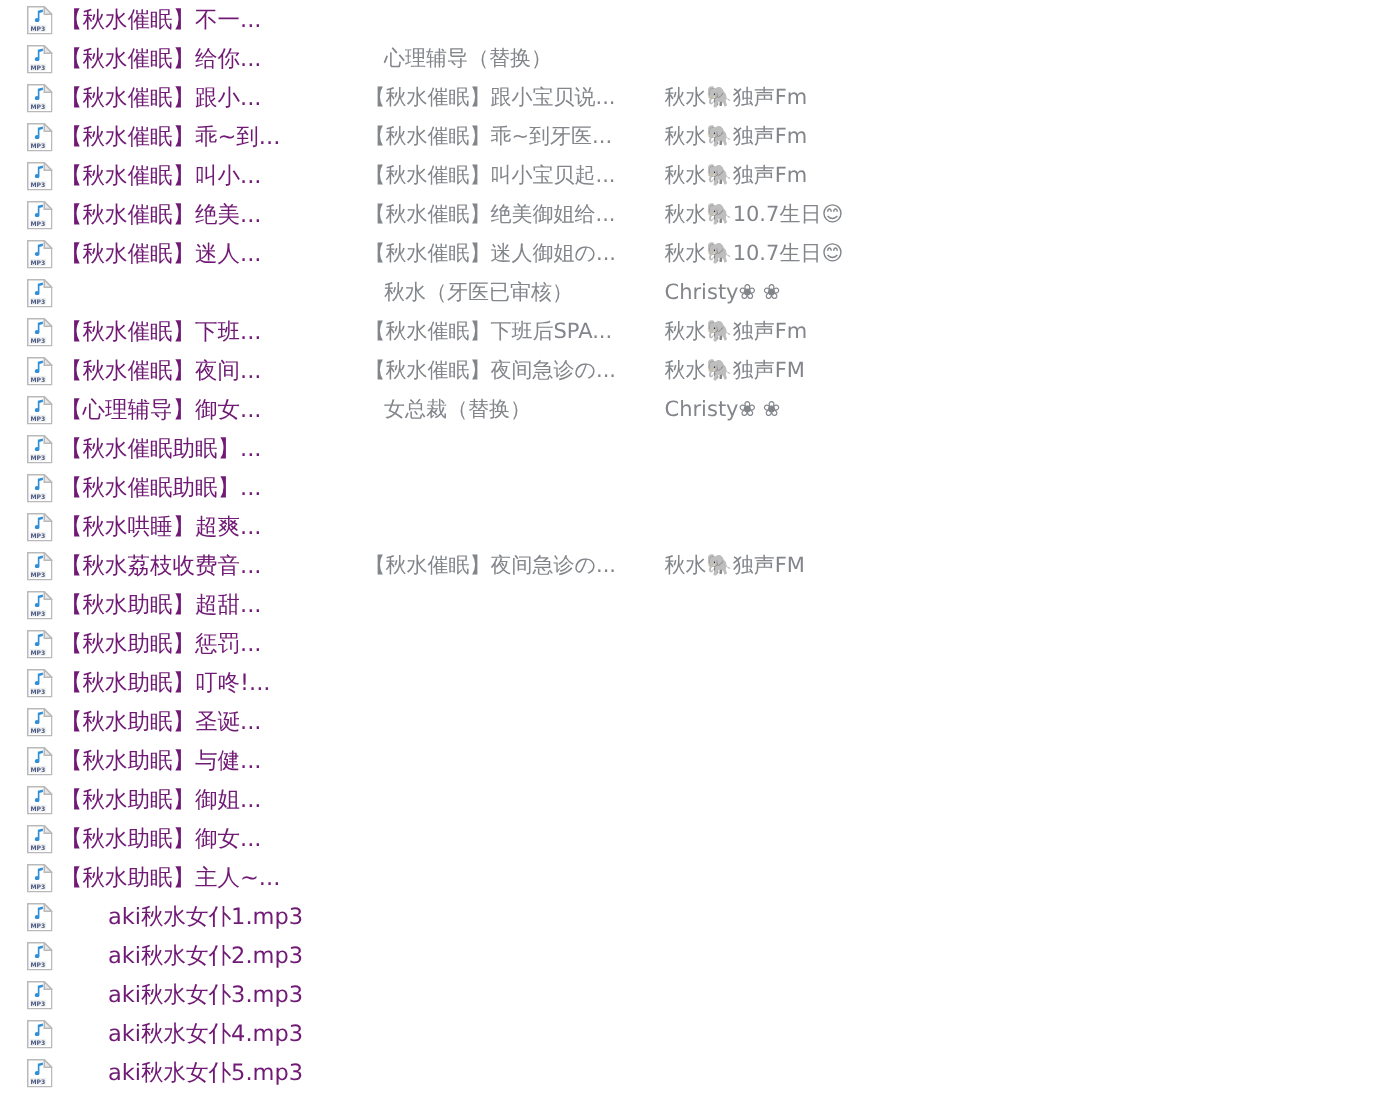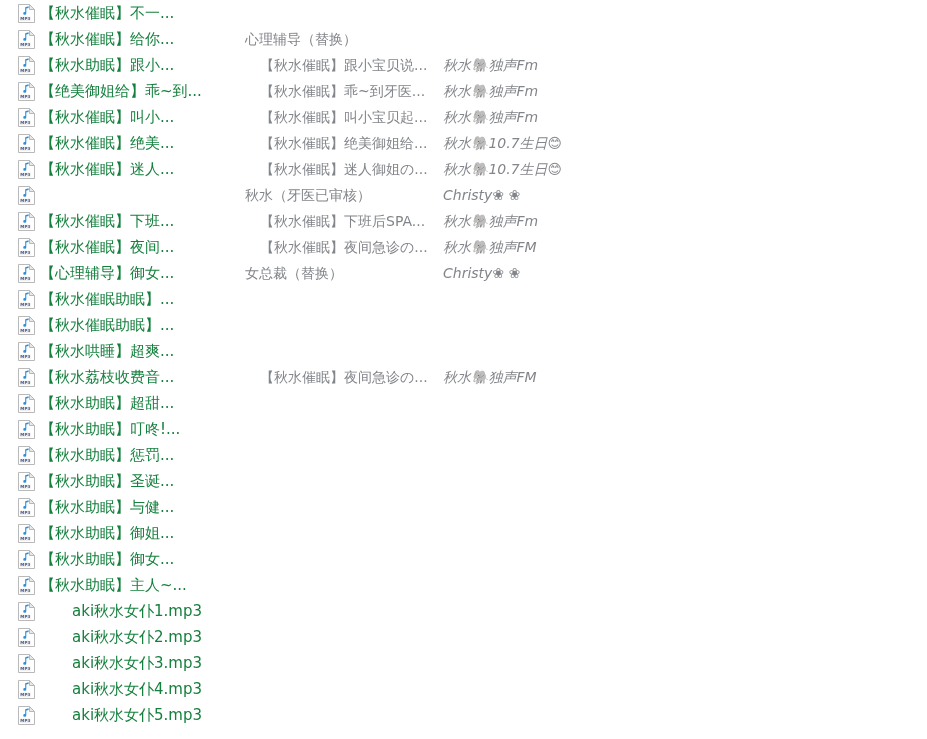--- a/index.html
+++ b/index.html
@@ -38,47 +38,46 @@
     height: 19px;
     display: block;
   }
 
   
   .col-name {
     position: absolute;
     left: 40px;
     top: 0;
     font-size: 15px;
-    color: #15803d;
+    color: #701a75;
     letter-spacing: 0px;
   }
   .col-name.ascii {
     left: 40px;
     font-size: 15px;
     margin-left: 32px;
   }
 
   .col-mid {
     position: absolute;
-    left: 245px;
+    left: 256px;
     top: 0;
     font-size: 14px;
     color: #82858a;
   }
   .col-mid.indent {
-    left: 260px;
+    left: 243px;
   }
 
   .col-right {
     position: absolute;
     left: 443px;
     top: 0;
     font-size: 14px;
     color: #82858a;
-    font-style: italic;
   }
 </style>
 </head>
 <body>
 
 <div id="file-list">
   <div class="file-row">
     <svg class="mp3-icon" viewBox="0 0 17 19" xmlns="http://www.w3.org/2000/svg">
       <path d="M0.5 0.5 H11.5 L16.5 5.5 V18.5 H0.5 Z" fill="#ffffff" stroke="#b9b9b9" stroke-width="1"></path>
       <path d="M11.5 0.5 L16.5 5.5 H11.5 Z" fill="#e8e8e8" stroke="#b9b9b9" stroke-width="1"></path>
@@ -108,35 +107,35 @@
 
   <div class="file-row">
     <svg class="mp3-icon" viewBox="0 0 17 19" xmlns="http://www.w3.org/2000/svg">
       <path d="M0.5 0.5 H11.5 L16.5 5.5 V18.5 H0.5 Z" fill="#ffffff" stroke="#b9b9b9" stroke-width="1"></path>
       <path d="M11.5 0.5 L16.5 5.5 H11.5 Z" fill="#e8e8e8" stroke="#b9b9b9" stroke-width="1"></path>
       <path d="M7.2 3.2 L10.6 2.3 L10.6 4.0 L8.3 4.6 L8.3 9.2
                A1.55 1.35 0 1 1 7.2 8.1 L7.2 3.2 Z" fill="#2f8fd8"></path>
       <rect x="1.8" y="12.6" width="11" height="4.6" fill="#f0f0f0"></rect>
       <text x="7.3" y="16.4" font-size="4.1" fill="#4b5c86" font-family="DejaVu Sans, sans-serif" text-anchor="middle" font-weight="bold">MP3</text>
     </svg>
-    <span class="col-name">【秋水助眠】跟小...</span>
+    <span class="col-name">【秋水催眠】跟小...</span>
     <span class="col-mid indent">【秋水催眠】跟小宝贝说...</span>
     <span class="col-right">秋水🐘独声Fm</span>
   </div>
 
   <div class="file-row">
     <svg class="mp3-icon" viewBox="0 0 17 19" xmlns="http://www.w3.org/2000/svg">
       <path d="M0.5 0.5 H11.5 L16.5 5.5 V18.5 H0.5 Z" fill="#ffffff" stroke="#b9b9b9" stroke-width="1"></path>
       <path d="M11.5 0.5 L16.5 5.5 H11.5 Z" fill="#e8e8e8" stroke="#b9b9b9" stroke-width="1"></path>
       <path d="M7.2 3.2 L10.6 2.3 L10.6 4.0 L8.3 4.6 L8.3 9.2
                A1.55 1.35 0 1 1 7.2 8.1 L7.2 3.2 Z" fill="#2f8fd8"></path>
       <rect x="1.8" y="12.6" width="11" height="4.6" fill="#f0f0f0"></rect>
       <text x="7.3" y="16.4" font-size="4.1" fill="#4b5c86" font-family="DejaVu Sans, sans-serif" text-anchor="middle" font-weight="bold">MP3</text>
     </svg>
-    <span class="col-name">【绝美御姐给】乖~到...</span>
+    <span class="col-name">【秋水催眠】乖~到...</span>
     <span class="col-mid indent">【秋水催眠】乖~到牙医...</span>
     <span class="col-right">秋水🐘独声Fm</span>
   </div>
 
   <div class="file-row">
     <svg class="mp3-icon" viewBox="0 0 17 19" xmlns="http://www.w3.org/2000/svg">
       <path d="M0.5 0.5 H11.5 L16.5 5.5 V18.5 H0.5 Z" fill="#ffffff" stroke="#b9b9b9" stroke-width="1"></path>
       <path d="M11.5 0.5 L16.5 5.5 H11.5 Z" fill="#e8e8e8" stroke="#b9b9b9" stroke-width="1"></path>
       <path d="M7.2 3.2 L10.6 2.3 L10.6 4.0 L8.3 4.6 L8.3 9.2
                A1.55 1.35 0 1 1 7.2 8.1 L7.2 3.2 Z" fill="#2f8fd8"></path>
@@ -303,48 +302,48 @@
 
   <div class="file-row">
     <svg class="mp3-icon" viewBox="0 0 17 19" xmlns="http://www.w3.org/2000/svg">
       <path d="M0.5 0.5 H11.5 L16.5 5.5 V18.5 H0.5 Z" fill="#ffffff" stroke="#b9b9b9" stroke-width="1"></path>
       <path d="M11.5 0.5 L16.5 5.5 H11.5 Z" fill="#e8e8e8" stroke="#b9b9b9" stroke-width="1"></path>
       <path d="M7.2 3.2 L10.6 2.3 L10.6 4.0 L8.3 4.6 L8.3 9.2
                A1.55 1.35 0 1 1 7.2 8.1 L7.2 3.2 Z" fill="#2f8fd8"></path>
       <rect x="1.8" y="12.6" width="11" height="4.6" fill="#f0f0f0"></rect>
       <text x="7.3" y="16.4" font-size="4.1" fill="#4b5c86" font-family="DejaVu Sans, sans-serif" text-anchor="middle" font-weight="bold">MP3</text>
     </svg>
+    <span class="col-name">【秋水助眠】惩罚...</span>
+    <span class="col-mid"></span>
+    <span class="col-right"></span>
+  </div>
+
+  <div class="file-row">
+    <svg class="mp3-icon" viewBox="0 0 17 19" xmlns="http://www.w3.org/2000/svg">
+      <path d="M0.5 0.5 H11.5 L16.5 5.5 V18.5 H0.5 Z" fill="#ffffff" stroke="#b9b9b9" stroke-width="1"></path>
+      <path d="M11.5 0.5 L16.5 5.5 H11.5 Z" fill="#e8e8e8" stroke="#b9b9b9" stroke-width="1"></path>
+      <path d="M7.2 3.2 L10.6 2.3 L10.6 4.0 L8.3 4.6 L8.3 9.2
+               A1.55 1.35 0 1 1 7.2 8.1 L7.2 3.2 Z" fill="#2f8fd8"></path>
+      <rect x="1.8" y="12.6" width="11" height="4.6" fill="#f0f0f0"></rect>
+      <text x="7.3" y="16.4" font-size="4.1" fill="#4b5c86" font-family="DejaVu Sans, sans-serif" text-anchor="middle" font-weight="bold">MP3</text>
+    </svg>
     <span class="col-name">【秋水助眠】叮咚!...</span>
     <span class="col-mid"></span>
     <span class="col-right"></span>
   </div>
 
   <div class="file-row">
     <svg class="mp3-icon" viewBox="0 0 17 19" xmlns="http://www.w3.org/2000/svg">
       <path d="M0.5 0.5 H11.5 L16.5 5.5 V18.5 H0.5 Z" fill="#ffffff" stroke="#b9b9b9" stroke-width="1"></path>
       <path d="M11.5 0.5 L16.5 5.5 H11.5 Z" fill="#e8e8e8" stroke="#b9b9b9" stroke-width="1"></path>
       <path d="M7.2 3.2 L10.6 2.3 L10.6 4.0 L8.3 4.6 L8.3 9.2
                A1.55 1.35 0 1 1 7.2 8.1 L7.2 3.2 Z" fill="#2f8fd8"></path>
       <rect x="1.8" y="12.6" width="11" height="4.6" fill="#f0f0f0"></rect>
       <text x="7.3" y="16.4" font-size="4.1" fill="#4b5c86" font-family="DejaVu Sans, sans-serif" text-anchor="middle" font-weight="bold">MP3</text>
     </svg>
-    <span class="col-name">【秋水助眠】惩罚...</span>
-    <span class="col-mid"></span>
-    <span class="col-right"></span>
-  </div>
-
-  <div class="file-row">
-    <svg class="mp3-icon" viewBox="0 0 17 19" xmlns="http://www.w3.org/2000/svg">
-      <path d="M0.5 0.5 H11.5 L16.5 5.5 V18.5 H0.5 Z" fill="#ffffff" stroke="#b9b9b9" stroke-width="1"></path>
-      <path d="M11.5 0.5 L16.5 5.5 H11.5 Z" fill="#e8e8e8" stroke="#b9b9b9" stroke-width="1"></path>
-      <path d="M7.2 3.2 L10.6 2.3 L10.6 4.0 L8.3 4.6 L8.3 9.2
-               A1.55 1.35 0 1 1 7.2 8.1 L7.2 3.2 Z" fill="#2f8fd8"></path>
-      <rect x="1.8" y="12.6" width="11" height="4.6" fill="#f0f0f0"></rect>
-      <text x="7.3" y="16.4" font-size="4.1" fill="#4b5c86" font-family="DejaVu Sans, sans-serif" text-anchor="middle" font-weight="bold">MP3</text>
-    </svg>
     <span class="col-name">【秋水助眠】圣诞...</span>
     <span class="col-mid"></span>
     <span class="col-right"></span>
   </div>
 
   <div class="file-row">
     <svg class="mp3-icon" viewBox="0 0 17 19" xmlns="http://www.w3.org/2000/svg">
       <path d="M0.5 0.5 H11.5 L16.5 5.5 V18.5 H0.5 Z" fill="#ffffff" stroke="#b9b9b9" stroke-width="1"></path>
       <path d="M11.5 0.5 L16.5 5.5 H11.5 Z" fill="#e8e8e8" stroke="#b9b9b9" stroke-width="1"></path>
       <path d="M7.2 3.2 L10.6 2.3 L10.6 4.0 L8.3 4.6 L8.3 9.2

